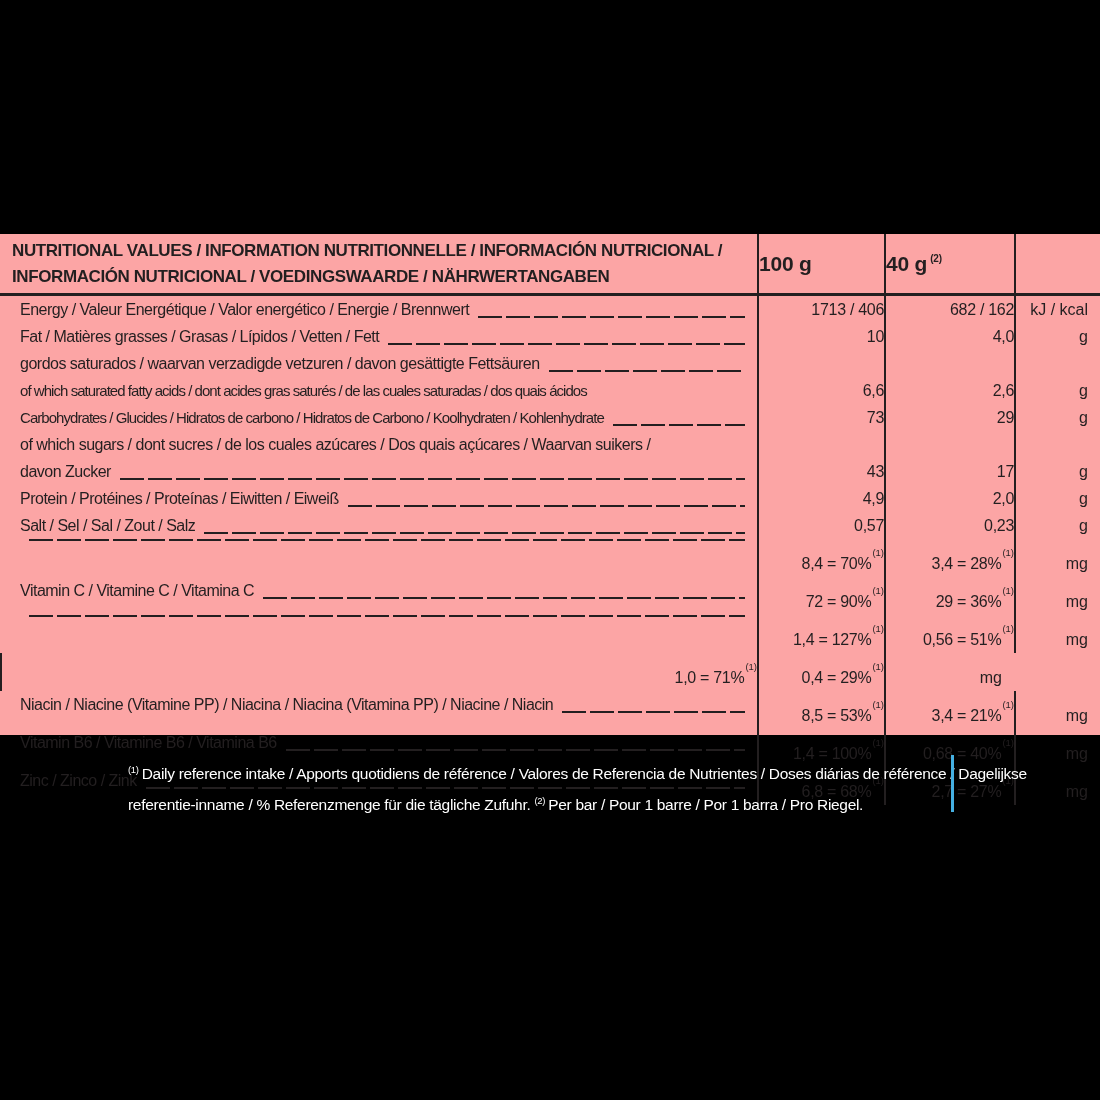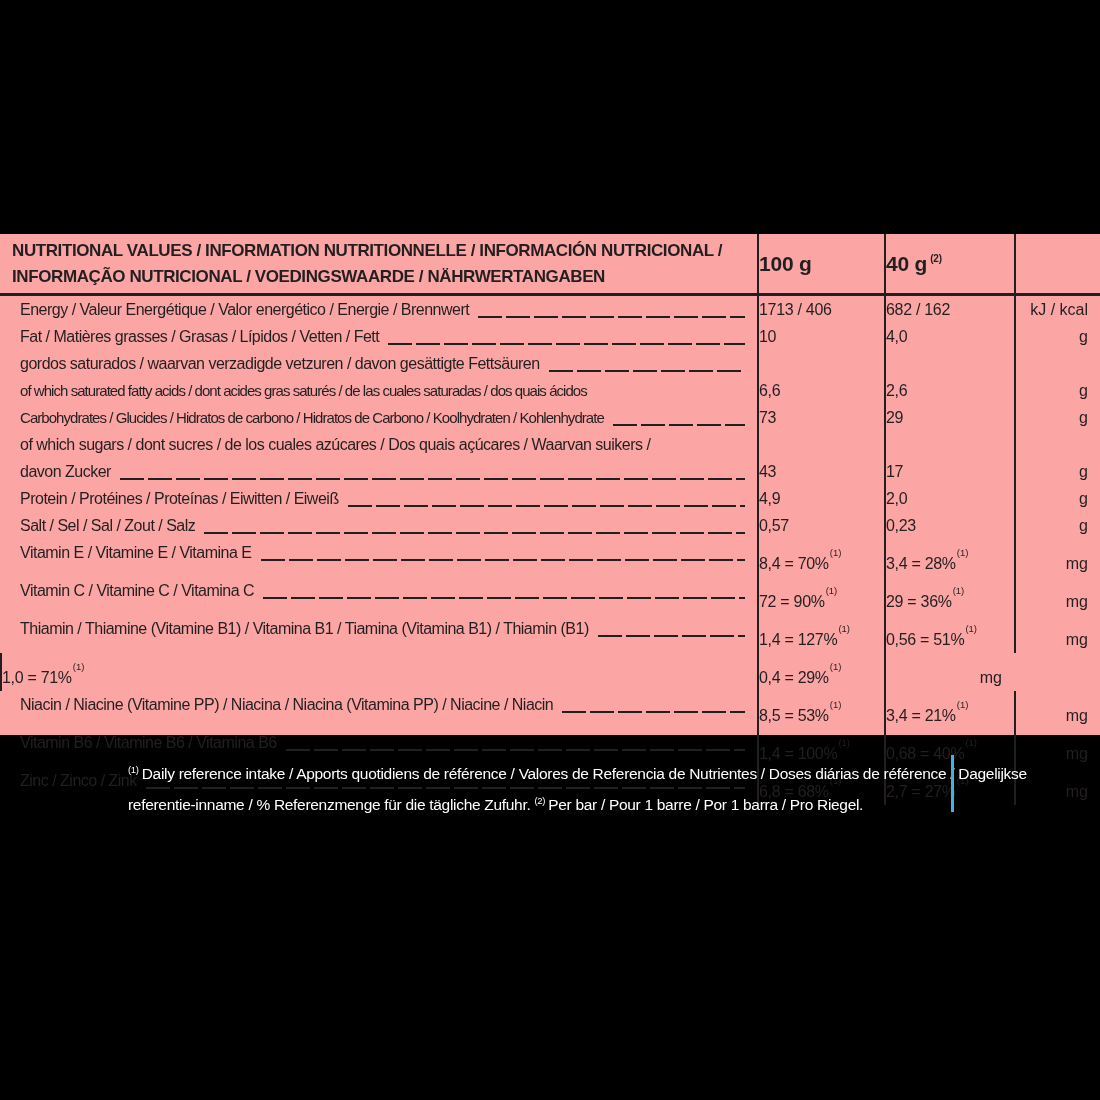--- a/index.html
+++ b/index.html
@@ -75,21 +75,21 @@
     height: 2px;
     align-self: flex-end;
     margin: 0 2px 5px 9px;
     background: repeating-linear-gradient(to right, #231f20 0 24px, rgba(0,0,0,0) 24px 28px);
   }
 
   .val-cell {
     border-left: 2.5px solid #231f20;
     display: flex;
     align-items: flex-end;
-    justify-content: flex-start;
+    justify-content: flex-end;
     font-size: 16px;
     line-height: 27px;
     letter-spacing: -0.3px;
   }
   .unit-cell {
     border-left: 2.5px solid #231f20;
     display: flex;
     align-items: flex-end;
     justify-content: flex-end;
     padding-right: 12px;
@@ -123,21 +123,21 @@
     background: #45b0e2;
   }
 </style>
 </head>
 <body>
 
 <div class="panel">
   <div class="thead">
     <div class="title-cell">
       <div>NUTRITIONAL VALUES / INFORMATION NUTRITIONNELLE / INFORMACIÓN NUTRICIONAL /</div>
-      <div>INFORMAÇÃO NUTRICIONAL / VOEDINGSWAARDE / NÄHRWERTANGABEN</div>
+      <div>INFORMACIÓN NUTRICIONAL / VOEDINGSWAARDE / NÄHRWERTANGABEN</div>
     </div>
     <div class="cell col-head">
       <span>100 g</span>
     </div>
     <div class="cell col-head">
       <span>40 g</span>
       <span class="sup">(2)</span>
     </div>
     <div class="cell col-head"></div>
   </div>
@@ -263,21 +263,20 @@
         <div class="cell val-cell">
           <span>0,23</span>
         </div>
         <div class="cell unit-cell">
           <span>g</span>
         </div>
       </div>
       <div class="trow">
         <div class="cell label-cell">
           <div class="lbl-line last">
-            <span>Vitamin E / Vitamine E / Vitamina E</span>
             <div class="leader"></div>
           </div>
         </div>
         <div class="cell val-cell">
           <span>8,4 = 70%</span>
           <span class="val-sup">(1)</span>
         </div>
         <div class="cell val-cell">
           <span>3,4 = 28%</span>
           <span class="val-sup">(1)</span>
@@ -301,21 +300,20 @@
           <span>29 = 36%</span>
           <span class="val-sup">(1)</span>
         </div>
         <div class="cell unit-cell">
           <span>mg</span>
         </div>
       </div>
       <div class="trow">
         <div class="cell label-cell">
           <div class="lbl-line last">
-            <span>Thiamin / Thiamine (Vitamine B1) / Vitamina B1 / Tiamina (Vitamina B1) / Thiamin (B1)</span>
             <div class="leader"></div>
           </div>
         </div>
         <div class="cell val-cell">
           <span>1,4 = 127%</span>
           <span class="val-sup">(1)</span>
         </div>
         <div class="cell val-cell">
           <span>0,56 = 51%</span>
           <span class="val-sup">(1)</span>

